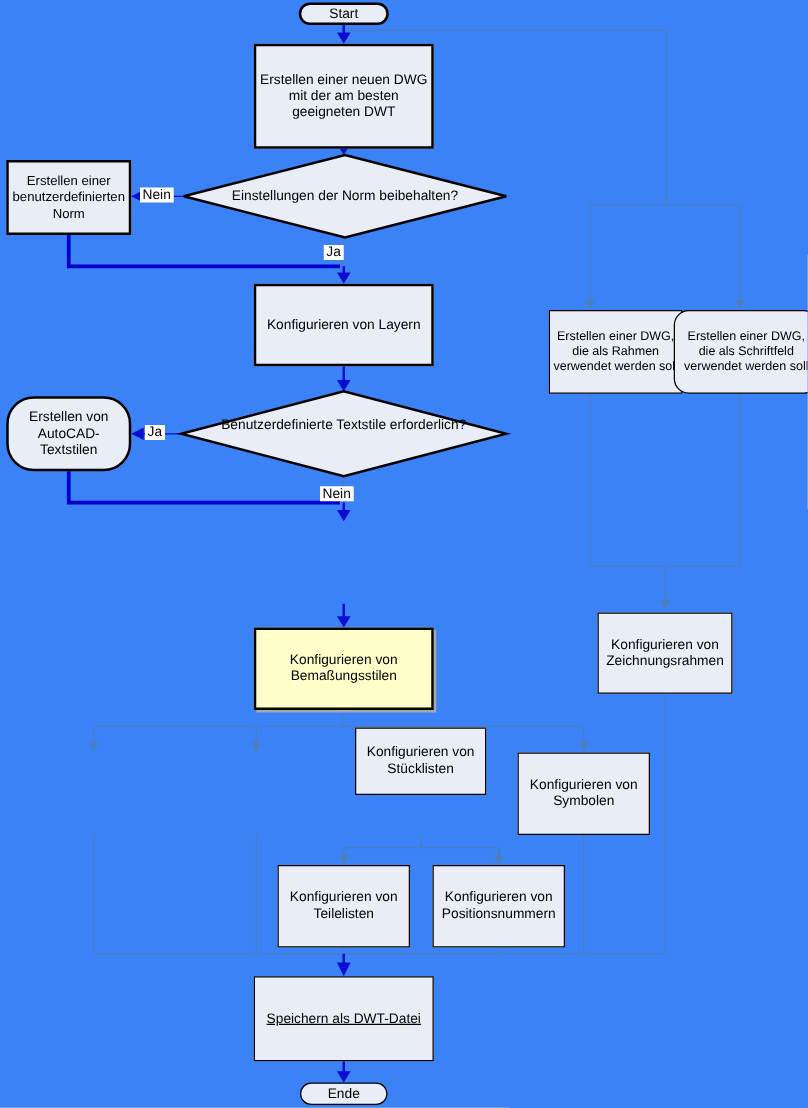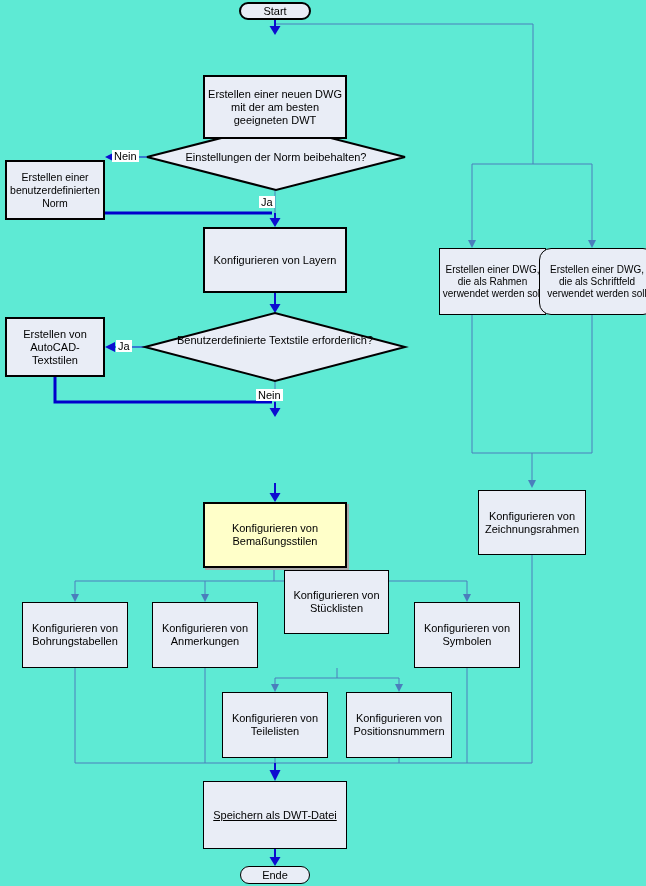--- a/index.html
+++ b/index.html
@@ -1,16 +1,16 @@
 <!DOCTYPE html>
 <html><head>
 <meta charset="utf-8">
 <style>
   body { margin:0; background:#ffffff; font-family:"Liberation Sans", sans-serif; }
-  .canvas { position:relative; width:646px; height:886px; background:#5eead4; overflow:hidden; }
+  .canvas { position:relative; width:646px; height:886px; background:#3b82f6; overflow:hidden; }
   .layer { position:absolute; left:0; top:0; }
   .node {
     position:absolute; box-sizing:border-box;
     background:#e9edf6; border:1px solid #000;
     display:flex; align-items:center; justify-content:center;
     text-align:center; font-size:11px; line-height:13px; color:#000;
     padding:2px;
   }
   .thick { border-width:2px; }
   .yellow { background:#ffffc9; box-shadow:2px 2px 0 #a8a8a8; }
@@ -108,62 +108,56 @@
     <g fill="#e9edf6" stroke="#000000" stroke-width="2">
       <polygon points="147,157 276,124 405,157 276,190"></polygon>
       <polygon points="145,347 275,313 405,347 275,381"></polygon>
     </g>
   </svg>
 
   <div class="node thick pill" style="left:239px; top:2px; width:72px; height:18px;">
     <span>Start</span>
   </div>
 
-  <div class="node thick" style="left:203px; top:35px; width:144px; height:64px;margin-top:40px;">
+  <div class="node thick" style="left:203px; top:35px; width:144px; height:84px;">
     <span>Erstellen einer neuen DWG mit der am besten geeigneten DWT</span>
   </div>
 
   <div class="dlabel" style="left:158px; top:151px; width:236px;">Einstellungen der Norm beibehalten?</div>
 
-  <div class="node thick norm-font" style="left:5px; top:128px; width:100px; height:60px;margin-top:32px;">
+  <div class="node thick norm-font" style="left:5px; top:128px; width:100px; height:60px;">
     <span>Erstellen einer benutzerdefinierten Norm</span>
   </div>
 
   <div class="node thick" style="left:203px; top:227px; width:144px; height:66px;">
     <span>Konfigurieren von Layern</span>
   </div>
 
   <div class="dlabel" style="left:175px; top:334px; width:200px;">Benutzerdefinierte Textstile erforderlich?</div>
 
-  <div class="node thick tightwrap" style="left:5px; top:317px; width:100px; height:60px;">
+  <div class="node thick tightwrap" style="left:5px; top:317px; width:100px; height:60px;border-radius:22px;">
     <span>Erstellen von AutoCAD-Textstilen</span>
   </div>
 
 
   <div class="node thick yellow" style="left:203px; top:502px; width:144px; height:66px;">
     <span>Konfigurieren von Bemaßungsstilen</span>
   </div>
 
   <div class="node small" style="left:419px; top:248px; width:107px; height:67px;margin-left:20px;">
     <span>Erstellen einer DWG, die als Rahmen verwendet werden soll</span>
   </div>
   <div class="node small" style="left:539px; top:248px; width:116px; height:67px;border-radius:12px;">
     <span>Erstellen einer DWG, die als Schriftfeld verwendet werden soll</span>
   </div>
   <div class="node" style="left:478px; top:490px; width:108px; height:65px;">
     <span>Konfigurieren von Zeichnungsrahmen</span>
   </div>
 
-  <div class="node" style="left:22px; top:602px; width:106px; height:66px;">
-    <span>Konfigurieren von Bohrungstabellen</span>
-  </div>
-  <div class="node" style="left:152px; top:602px; width:106px; height:66px;">
-    <span>Konfigurieren von Anmerkungen</span>
-  </div>
-  <div class="node" style="left:284px; top:570px; width:105px; height:64px;">
+  <div class="node" style="left:284px; top:582px; width:105px; height:54px;">
     <span>Konfigurieren von Stücklisten</span>
   </div>
   <div class="node" style="left:414px; top:602px; width:106px; height:66px;">
     <span>Konfigurieren von Symbolen</span>
   </div>
 
   <div class="node" style="left:222px; top:692px; width:106px; height:66px;">
     <span>Konfigurieren von Teilelisten</span>
   </div>
   <div class="node" style="left:346px; top:692px; width:106px; height:66px;">

